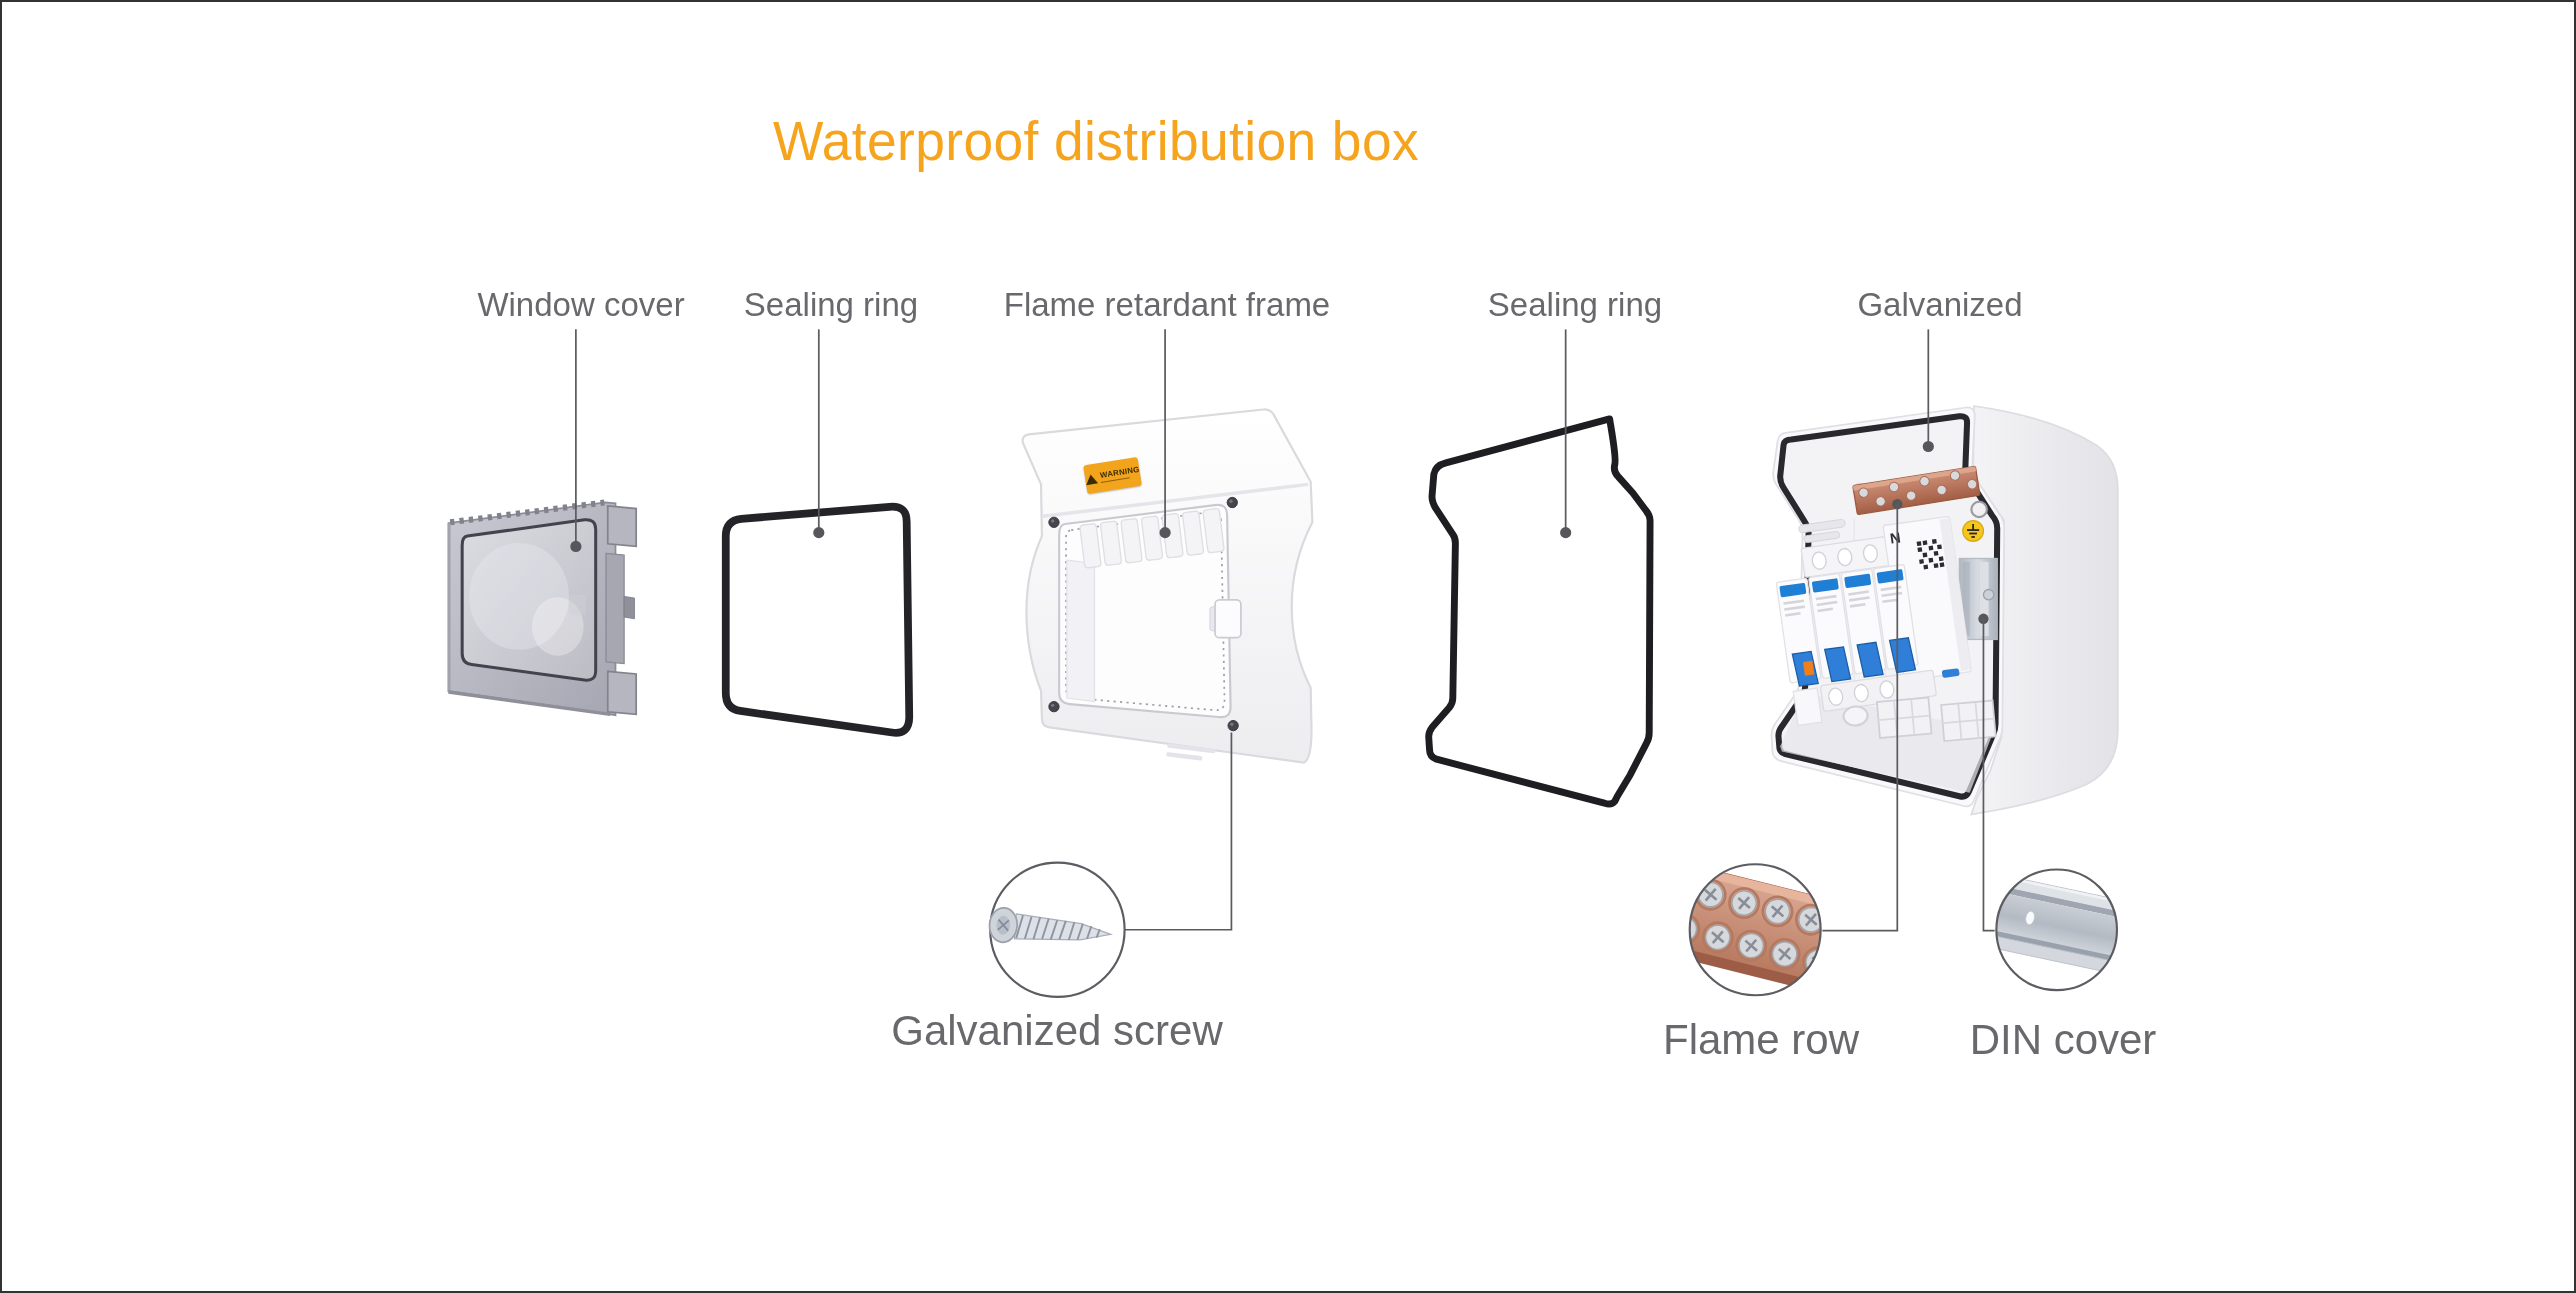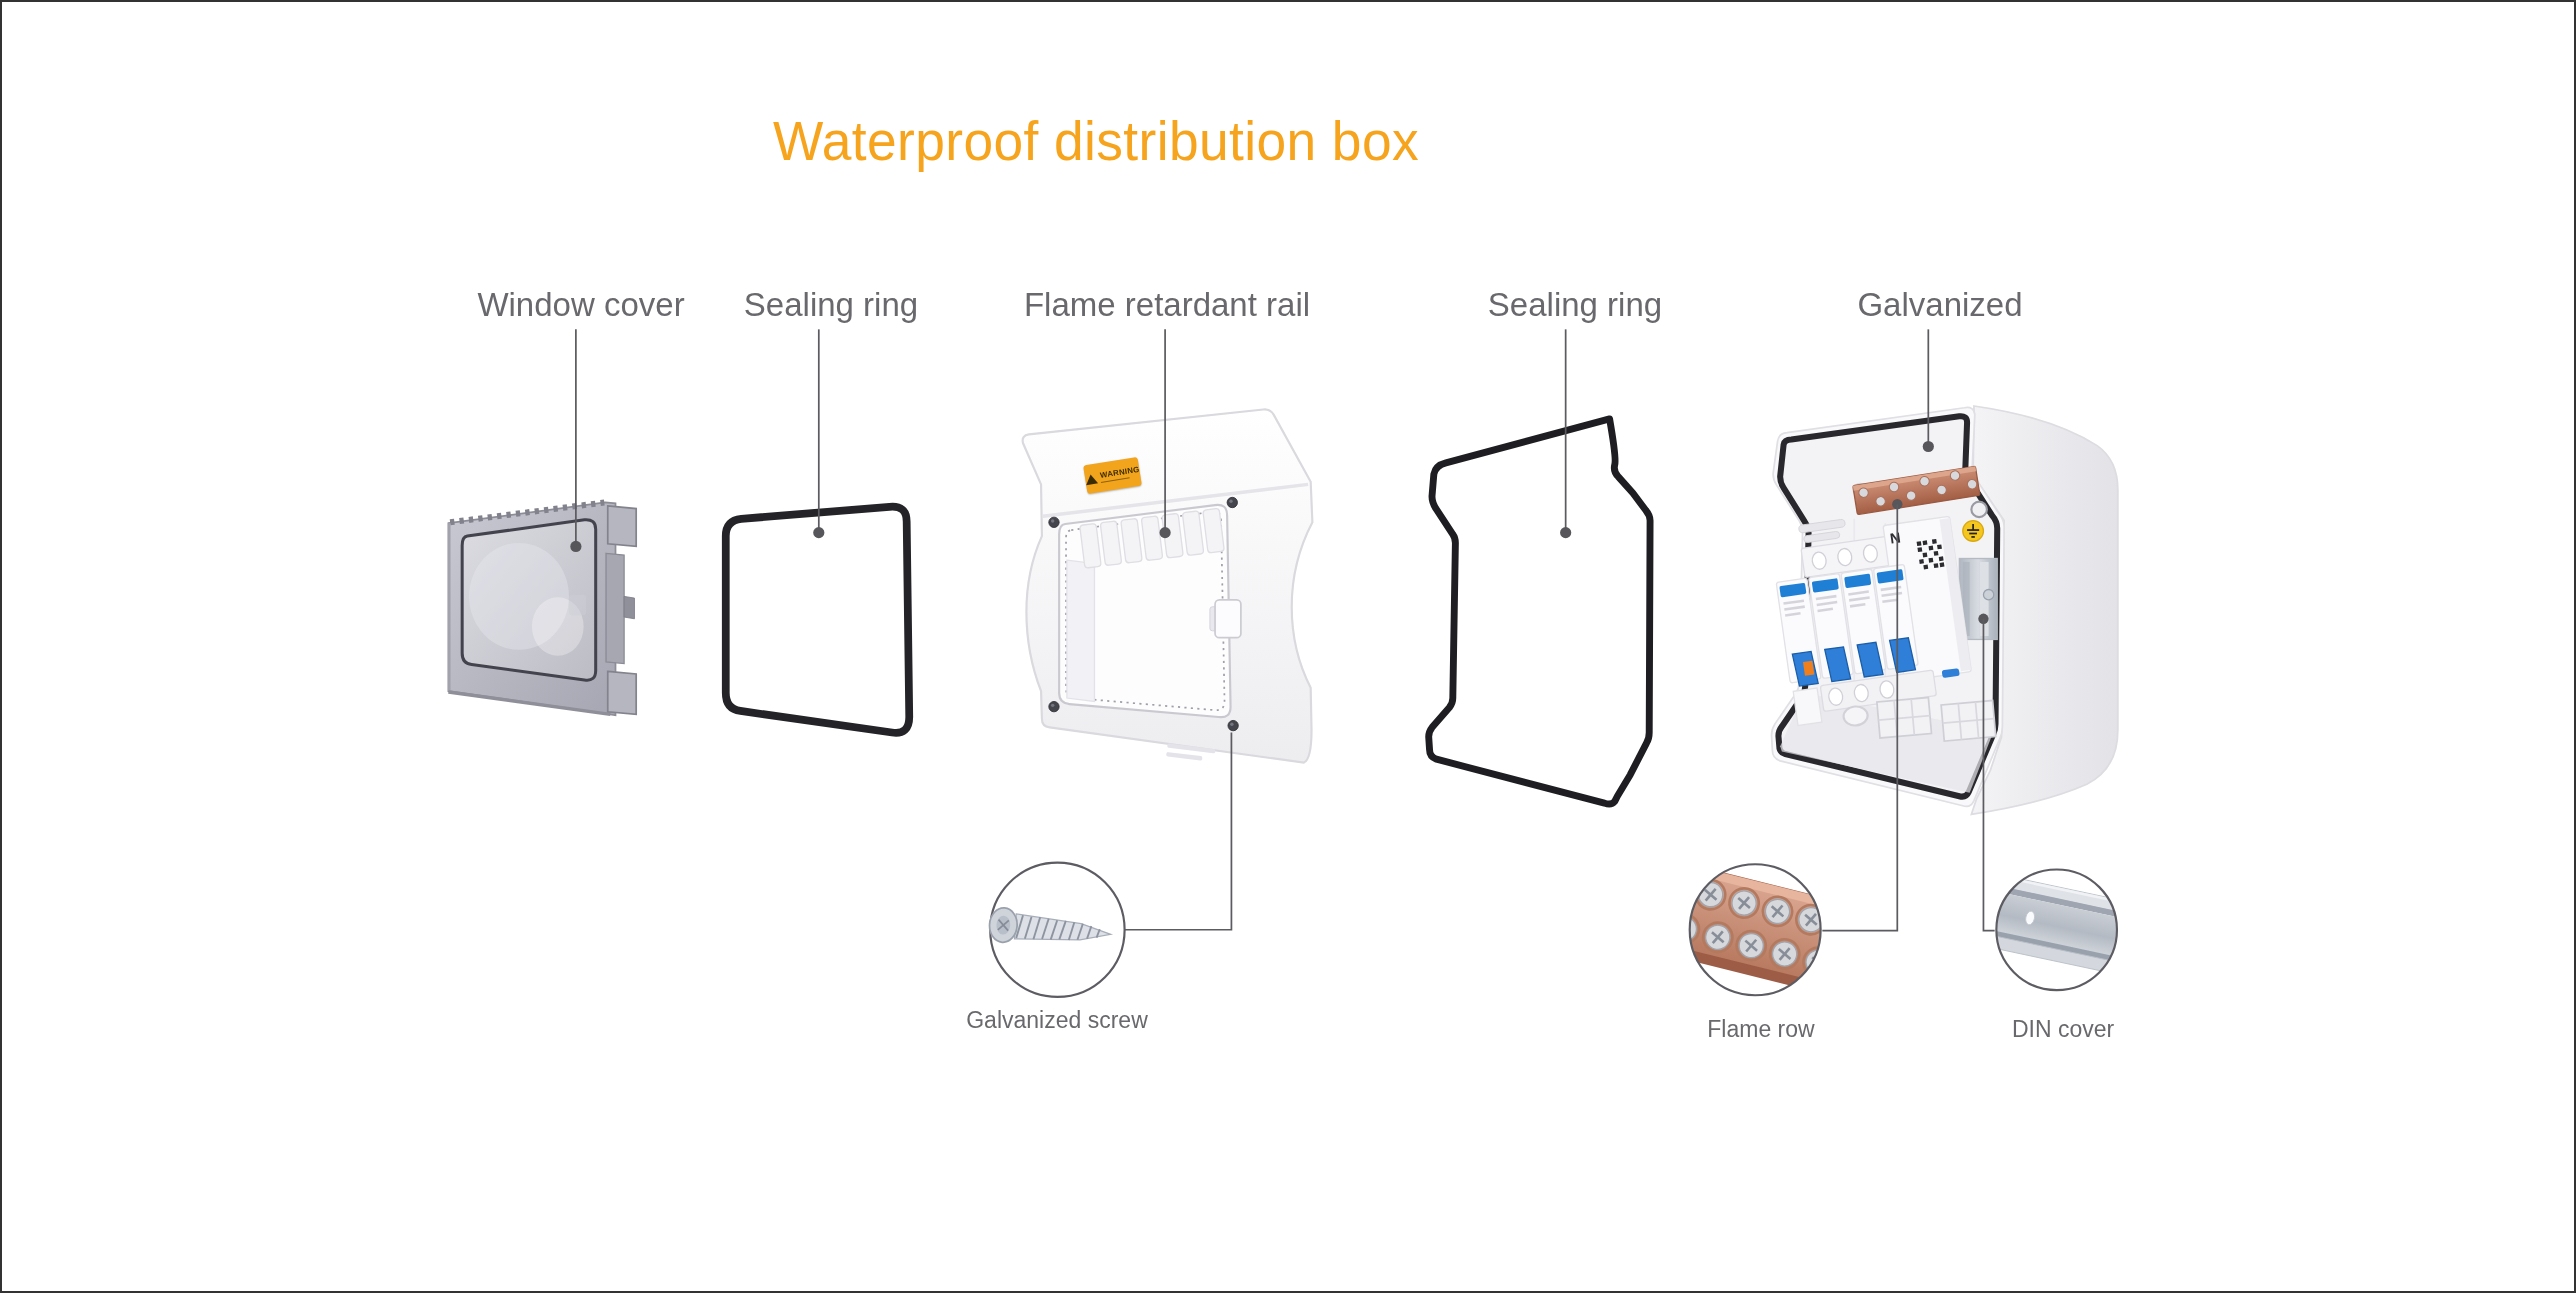--- a/index.html
+++ b/index.html
@@ -28,21 +28,21 @@
     top:284px;
     transform:translateX(-50%);
     font-size:33px;
     color:#69696d;
     white-space:nowrap;
     text-align:right;
   }
   .callout-label{
     position:absolute;
     transform:translateX(-50%);
-    font-size:23px;
+    font-size:42px;
     color:#69696d;
     white-space:nowrap;
     text-align:center;
   }
   .warning-sticker{
     position:absolute;
     left:1083px;top:459px;
     width:55px;height:29px;
     background:#F2A41C;
     border-radius:3.4px;
@@ -412,21 +412,21 @@
         </g>
       </g>
       <circle cx="2385" cy="1077" r="70" fill="none" stroke="#5c5c62" stroke-width="2.5"></circle>
     </g>
   </svg>
 
   <div class="title">Waterproof distribution box</div>
 
   <div class="part-label" style="left:579px">Window cover</div>
   <div class="part-label" style="left:829px">Sealing ring</div>
-  <div class="part-label" style="left:1165px">Flame retardant rail</div>
+  <div class="part-label" style="left:1165px">Flame retardant frame</div>
   <div class="part-label" style="left:1573px">Sealing ring</div>
   <div class="part-label" style="left:1938px">Galvanized</div>
 
   <div class="callout-label" style="left:1055px;top:1005px">Galvanized screw</div>
   <div class="callout-label" style="left:1759px;top:1014px">Flame row</div>
   <div class="callout-label" style="left:2061px;top:1014px">DIN cover</div>
 
   <div class="warning-sticker">
     <span class="warn-tri"></span>
     <span class="warn-col">

